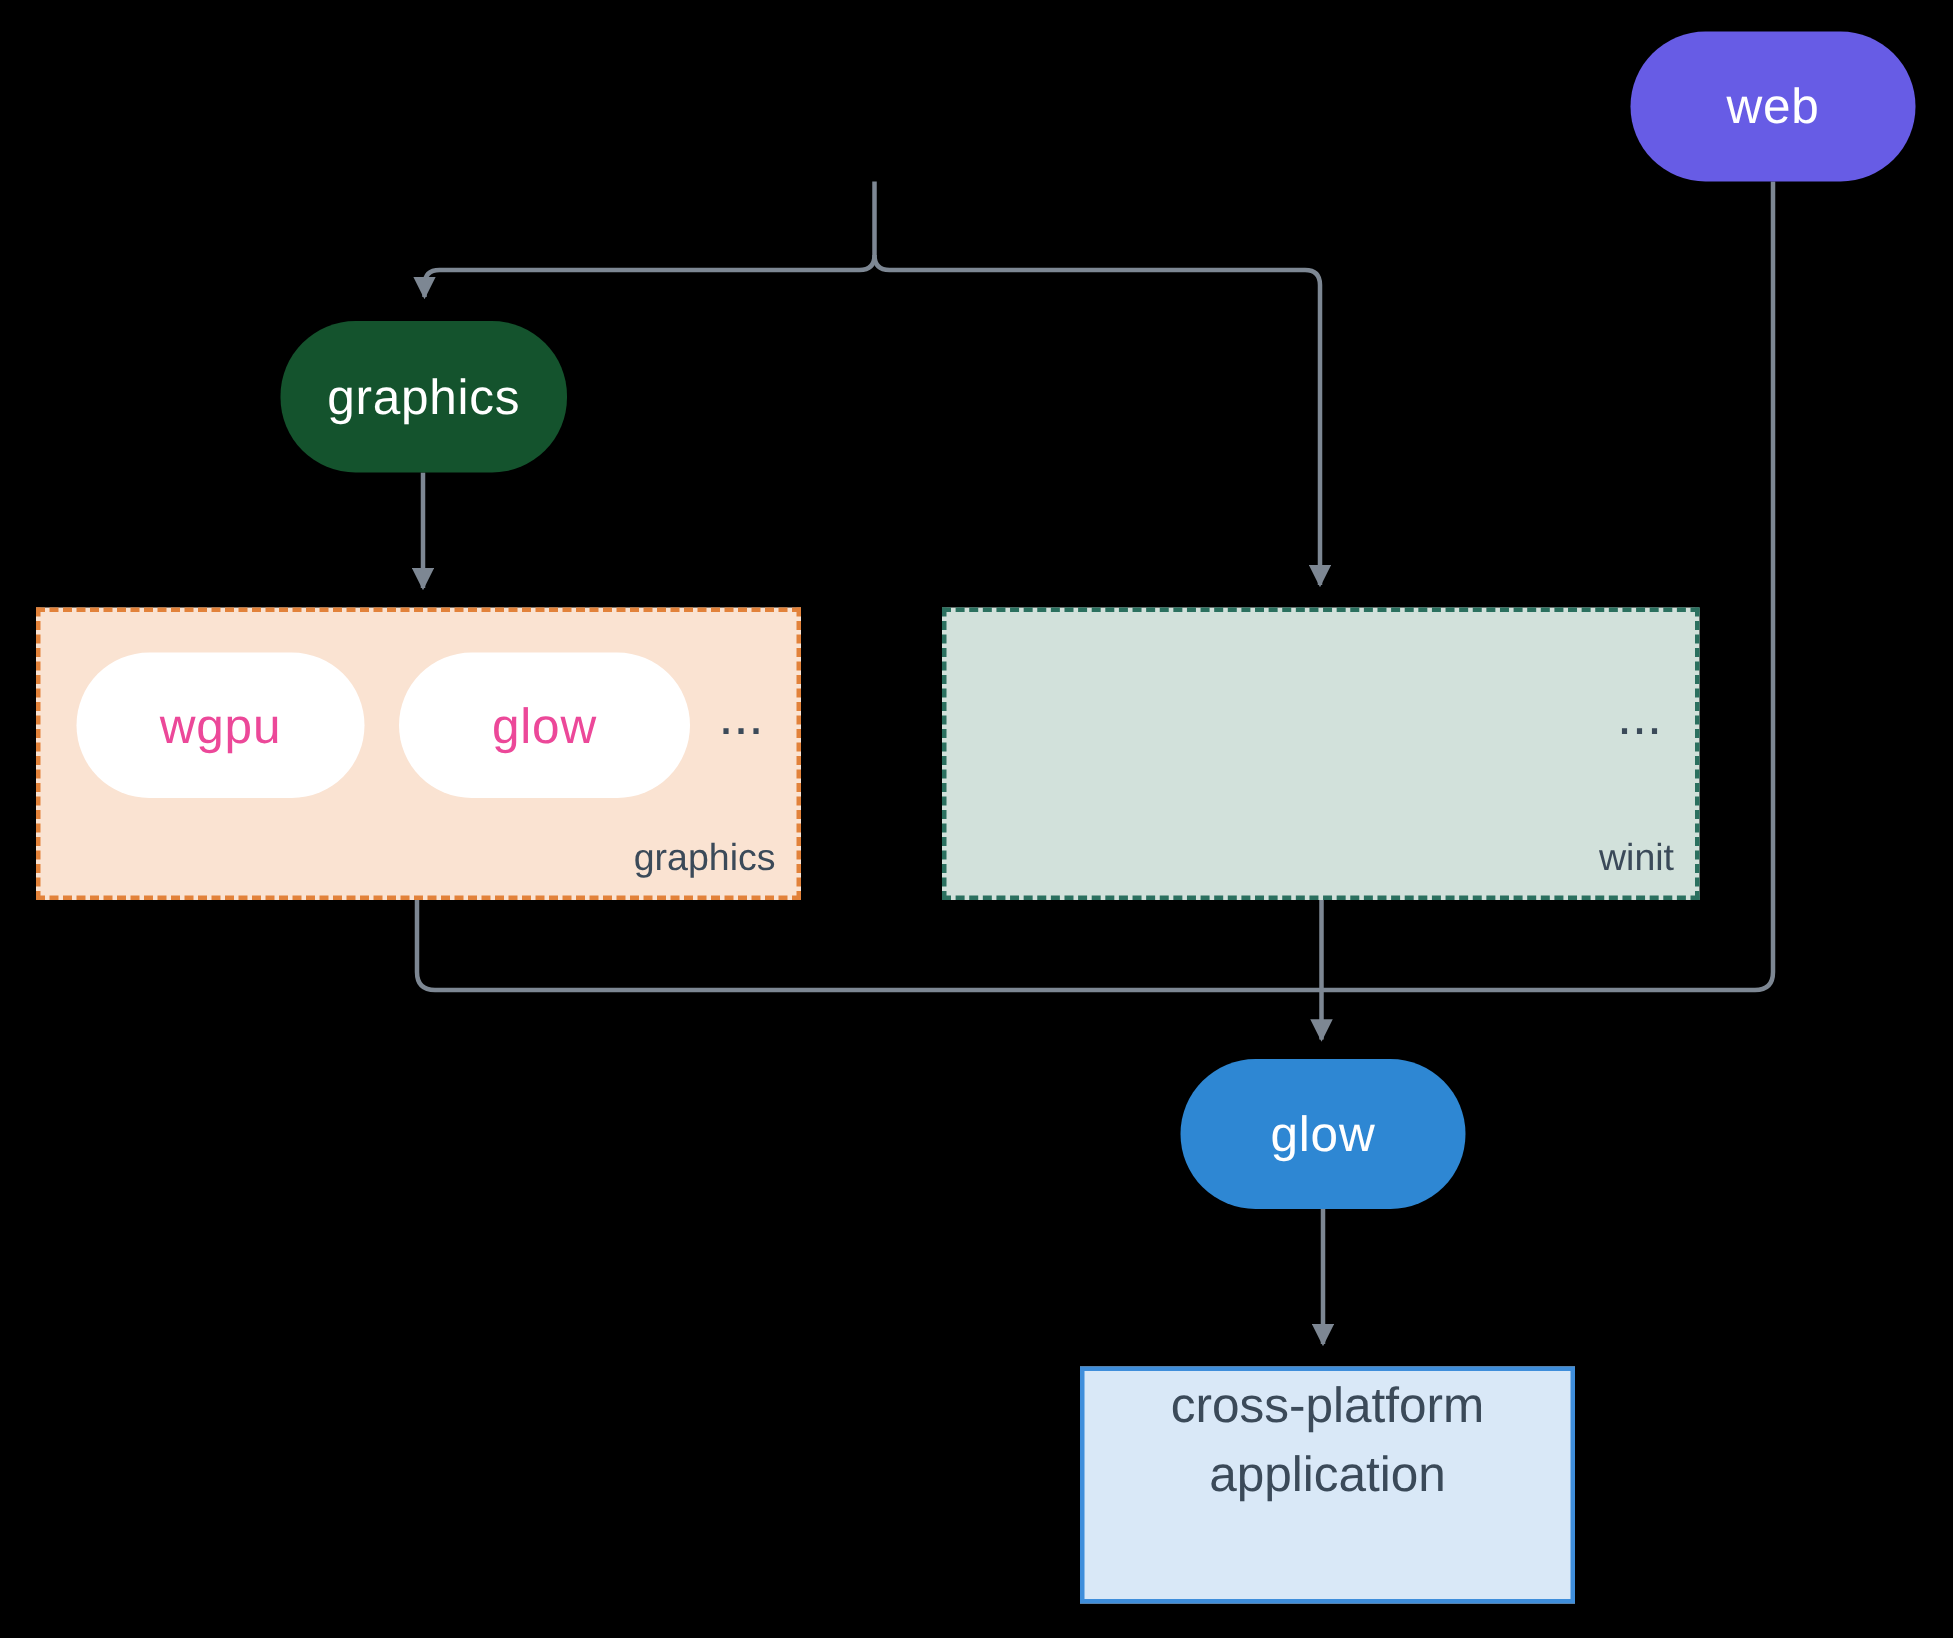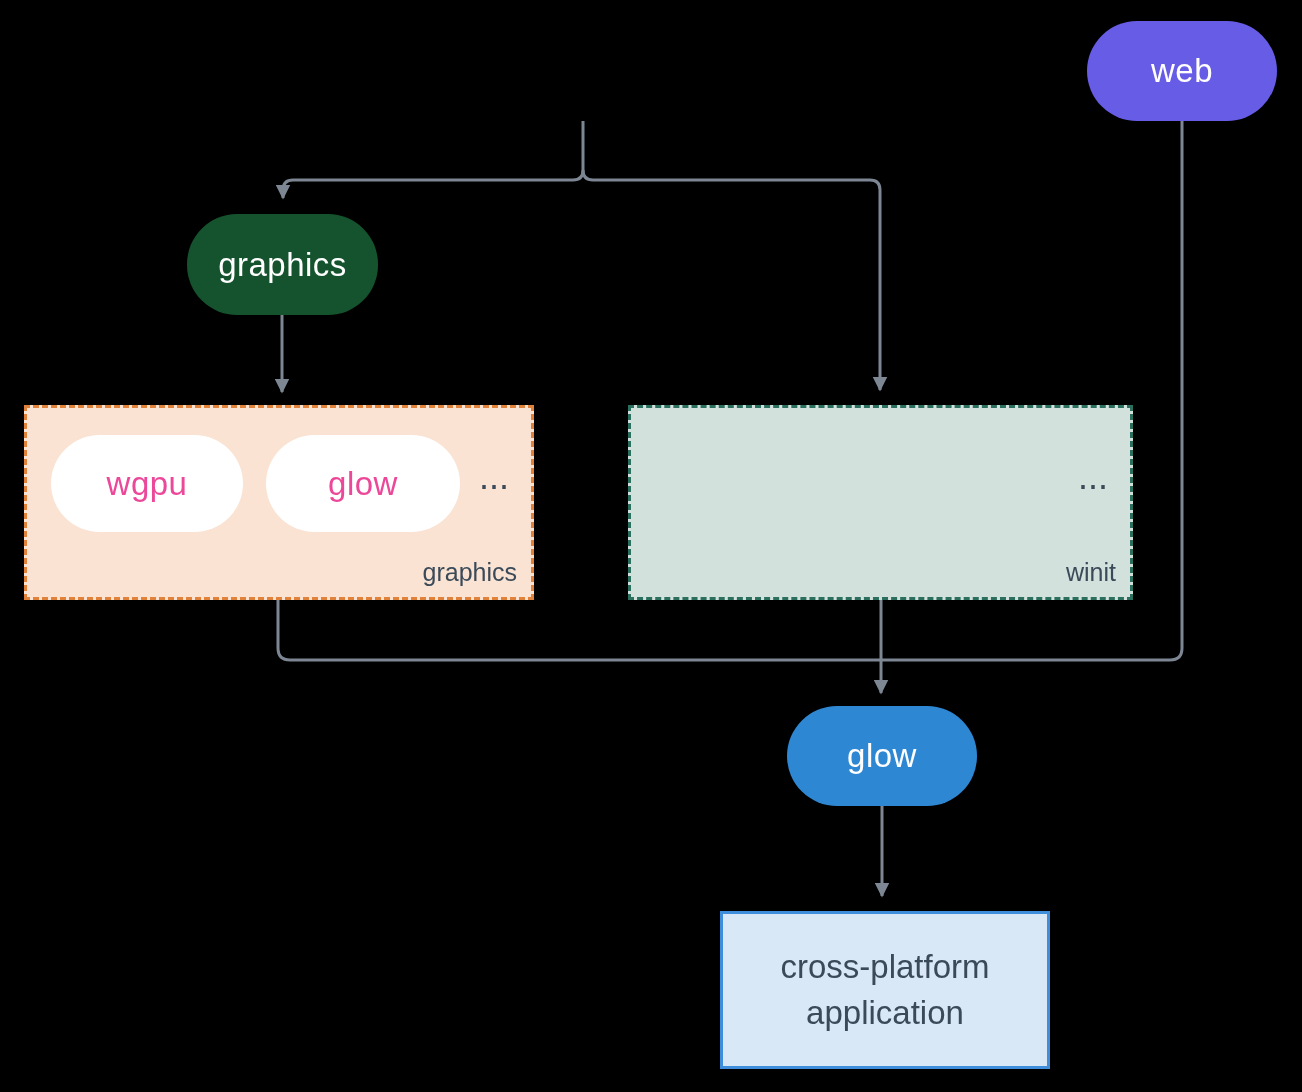--- a/index.html
+++ b/index.html
@@ -72,21 +72,20 @@
     color: #3b4a59;
   }
   .app-box {
     position: absolute;
     left: 720px; top: 911px;
     width: 330px; height: 158px;
     box-sizing: border-box;
     background: #d9e8f7;
     border: 3px solid #3f8edb;
     display: flex;
-    align-items: center;
     justify-content: center;
     text-align: center;
   }
   .app-label {
     font-size: 33px;
     line-height: 1.4;
     color: #3b4a59;
     width: 260px;
   }
 </style>

